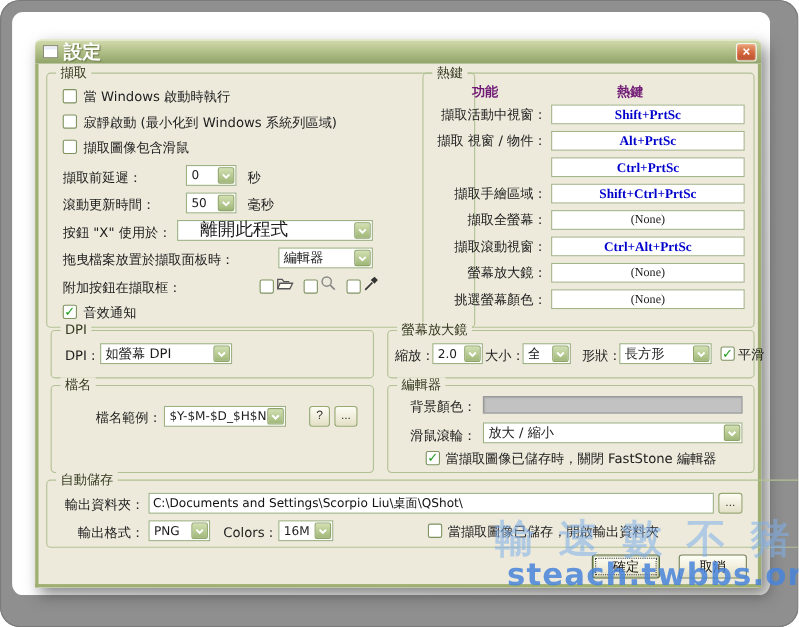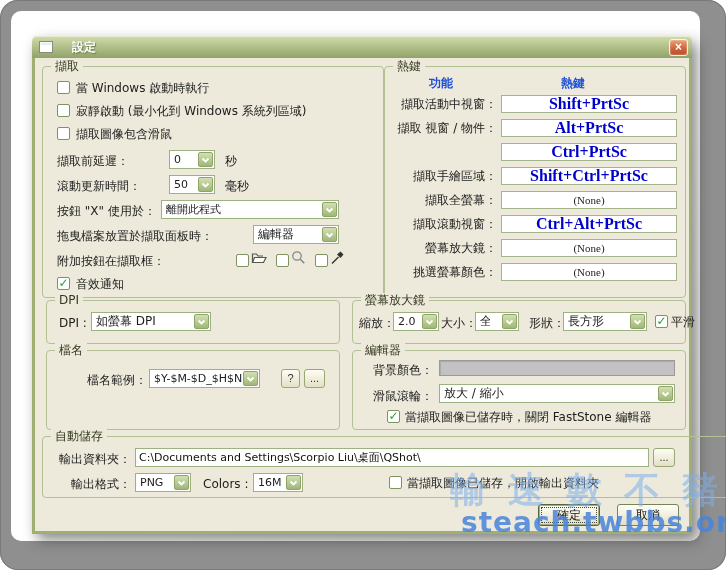--- a/index.html
+++ b/index.html
@@ -11,21 +11,21 @@
   .frame { position:absolute; inset:0; background:#8f8f8f; border-radius:18px; box-shadow:inset 0 0 0 1px #7a7a7a; }
   .workspace { position:absolute; left:11px; top:11px; right:26px; bottom:29px; border-radius:10px;
                background:linear-gradient(145deg,#ffffff 55%,#ededeb 100%); }
 
   
   .dialog { position:absolute; left:32px; top:36px; width:660px; height:498px;
             box-shadow:5px 6px 14px rgba(40,40,40,.55); border-radius:6px 6px 0 0; }
   .titlebar { position:absolute; left:0; top:0; right:0; height:22px; border-radius:5px 5px 0 0;
               background:linear-gradient(#d2dcae 0%,#b4c28c 45%,#90a368 100%);
               display:flex; align-items:center; padding:0 4px; box-shadow:inset 0 1px 0 #e6ecd0; }
-  .title-text { color:#fff; font-weight:bold; margin-left:19px; text-shadow:1px 1px 1px #6d7c4b; font-size:12px; }
+  .title-text { color:#fff; font-weight:bold; margin-left:5px; text-shadow:1px 1px 1px #6d7c4b; font-size:17px; }
   .win-icon { display:inline-flex; margin-left:3px; }
   .close-btn { margin-left:auto; width:19px; height:17px; border-radius:3px; border:1px solid #f3f6ea;
                background:linear-gradient(#eba277 0%,#d2643c 55%,#b94f2c 100%);
                color:#fff; font-weight:bold; font-size:12px; line-height:14px; text-align:center; cursor:default;
                box-shadow:inset 0 0 2px rgba(255,255,255,.6); }
   .dlg-body { position:absolute; left:0; top:22px; right:0; bottom:0; background:#edeadc;
               border:3px solid #9faf72; border-top:none; }
 
   
   .group { position:absolute; border:1px solid #b2c193; border-radius:4px; }
@@ -42,26 +42,26 @@
   .cb { position:absolute; width:13px; height:13px; background:#fff; border:1px solid #7e9360; border-radius:2px;
         font-size:12px; line-height:11px; text-align:center; color:#21a121; font-weight:bold; }
   .cb[data-checked="true"]::after { content:"✓"; }
   .field { position:absolute; height:19px; background:#fff; border:1px solid #9db183; font-size:11px;
            padding:0 3px; font-family:"DejaVu Sans",sans-serif; color:#111; }
   .mini-btn { position:absolute; height:19px; border:1px solid #97a873; border-radius:3px; font-size:11px;
               background:linear-gradient(#fdfdf4,#e3e0c6); text-align:center; line-height:17px; color:#333; }
   .swatch { position:absolute; background:#c2c2c2; border:1px solid #9a9a9a; box-shadow:inset 1px 1px 1px #aaa; }
 
   
-  .hk-head { position:absolute; font-weight:bold; color:#1d4ed8; white-space:nowrap; }
+  .hk-head { position:absolute; font-weight:bold; color:#701a75; white-space:nowrap; }
   .hk-row { position:absolute; left:0; right:8px; height:18px; }
   .hk-label { position:absolute; left:2px; width:110px; text-align:right; line-height:18px; white-space:nowrap; }
   .hv { position:absolute; left:116px; width:176px; height:18px; background:#fff; border:1px solid #a5b58b;
         text-align:center; line-height:16px; font-family:"Liberation Serif","DejaVu Serif",serif;
-        font-weight:bold; font-size:16px; color:#0000cc; }
+        font-weight:bold; font-size:12px; color:#0000cc; }
   .hv.none { color:#222; font-weight:normal; font-size:11px; }
 
   
   .btn { position:absolute; height:22px; border:1px solid #76845a; border-radius:3px;
          background:linear-gradient(#fffff8 0%,#f2efdd 50%,#e2dfc5 100%); font-size:12px; color:#111;
          font-family:"DejaVu Sans",sans-serif; cursor:default; }
   .btn.default { border-color:#55663c; box-shadow:0 0 0 1px #9fb07a inset; outline:1px dotted #444; outline-offset:-4px; }
 
   
   .wm1 { position:absolute; left:450px; top:466px; font-size:36px; font-weight:bold; letter-spacing:22px;
@@ -85,21 +85,21 @@
             <rect x="0.5" y="0.5" width="13" height="11" fill="#ffffff" stroke="#8a8a7a"></rect>
             <rect x="1.5" y="1.5" width="11" height="2.5" fill="#e8eef8"></rect>
           </svg>
       </span>
       <span class="title-text">設定</span>
       <button class="close-btn"><span>×</span></button>
     </div>
 
     <div class="dlg-body">
 
-      <div class="group" style="left:7px;top:8px;width:342px;height:232px;">
+      <div class="group" style="left:7px;top:8px;width:390px;height:232px;">
         <span class="caption">擷取</span>
         <span class="cb" style="left:14px;top:14px;" data-checked="false"></span>
         <span class="lbl" style="left:33px;top:12px;">當 Windows 啟動時執行</span>
         <span class="cb" style="left:14px;top:37px;" data-checked="false"></span>
         <span class="lbl" style="left:33px;top:35px;">寂靜啟動 (最小化到 Windows 系統列區域)</span>
         <span class="cb" style="left:14px;top:60px;" data-checked="false"></span>
         <span class="lbl" style="left:33px;top:58px;">擷取圖像包含滑鼠</span>
 
         <span class="lbl" style="left:14px;top:85px;">擷取前延遲：</span>
         <div class="combo" style="left:126px;top:83px;width:46px;">
@@ -118,21 +118,21 @@
           <span class="carrow">
               <svg width="9" height="6" viewBox="0 0 9 6">
                 <path d="M1.5 1.5 L4.5 4.5 L7.5 1.5" fill="none" stroke="#fff" stroke-width="1.8"></path>
               </svg>
             </span>
         </div>
         <span class="lbl" style="left:182px;top:110px;">毫秒</span>
 
         <span class="lbl" style="left:14px;top:135px;">按鈕 "X" 使用於：</span>
         <div class="combo" style="left:118px;top:133px;width:178px;">
-          <span class="cval" style="font-size:11px;">離開此程式</span>
+          <span class="cval" style="font-size:16px;margin-left:16px;">離開此程式</span>
           <span class="carrow">
               <svg width="9" height="6" viewBox="0 0 9 6">
                 <path d="M1.5 1.5 L4.5 4.5 L7.5 1.5" fill="none" stroke="#fff" stroke-width="1.8"></path>
               </svg>
             </span>
         </div>
 
         <span class="lbl" style="left:14px;top:160px;">拖曳檔案放置於擷取面板時：</span>
         <div class="combo" style="left:210px;top:158px;width:86px;">
           <span class="cval" style="font-size:12px;">編輯器</span>

